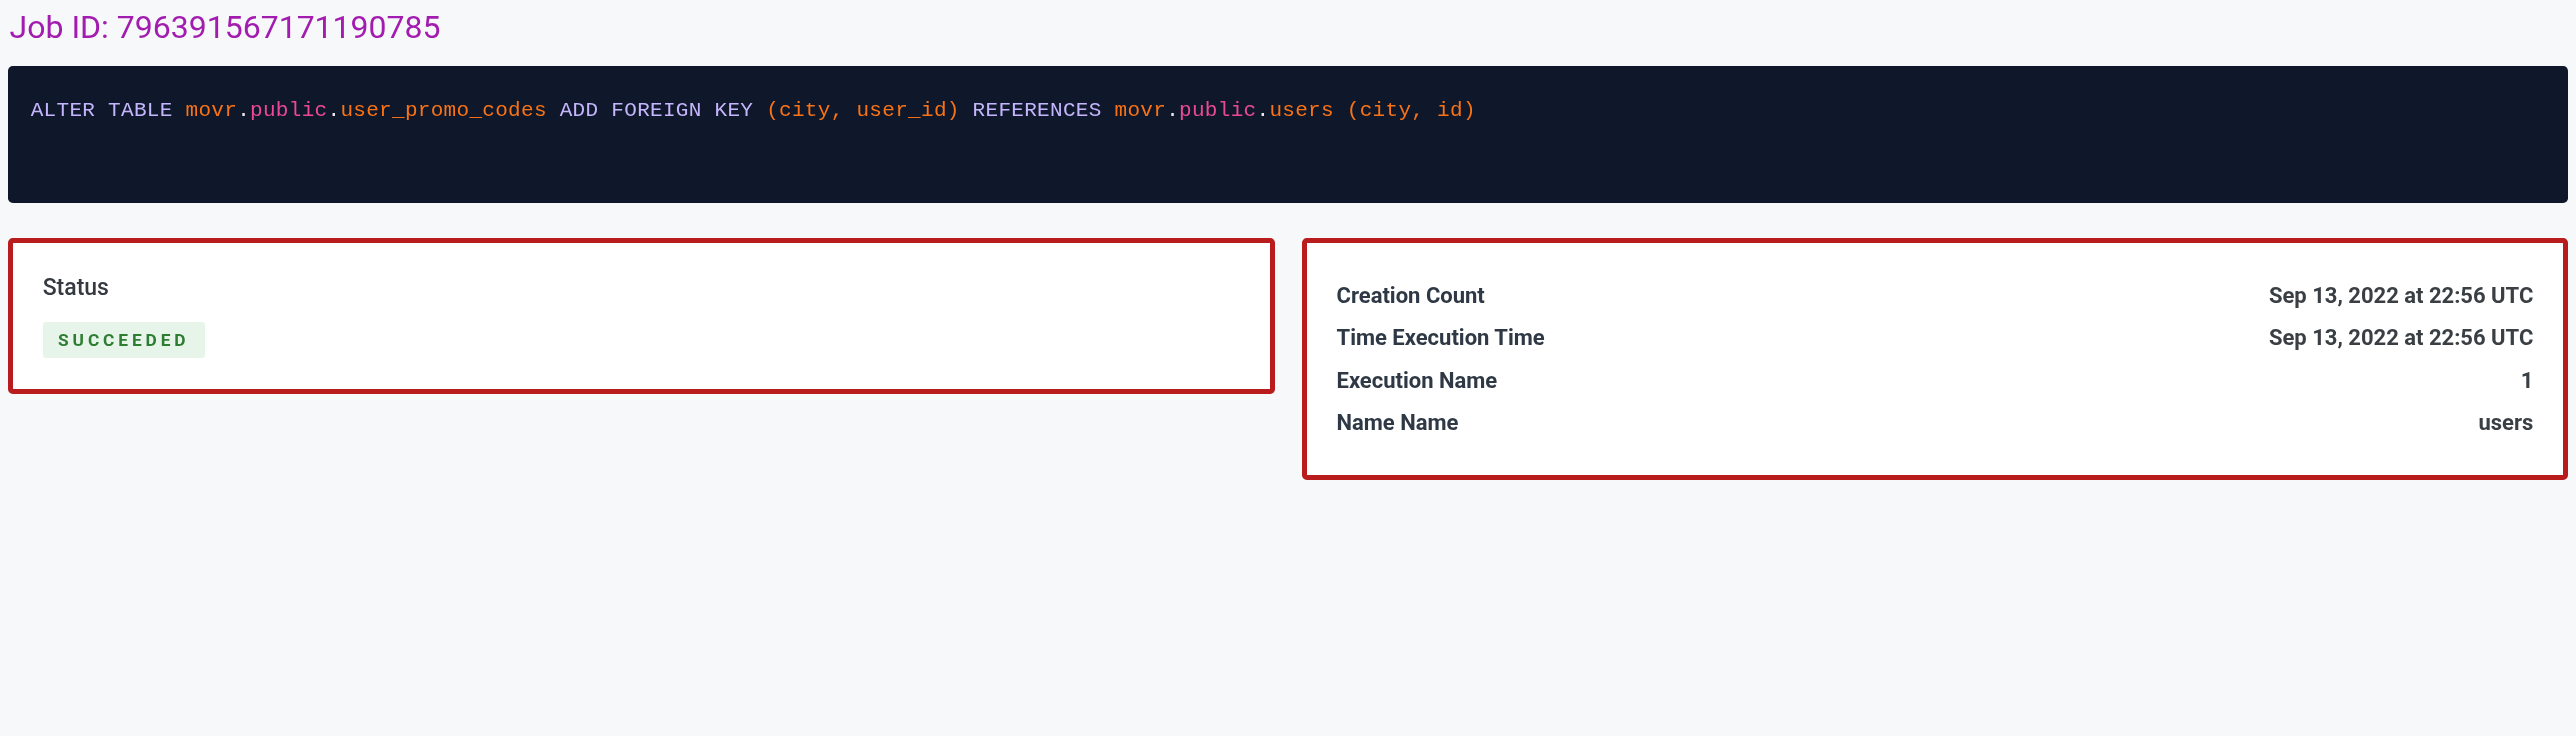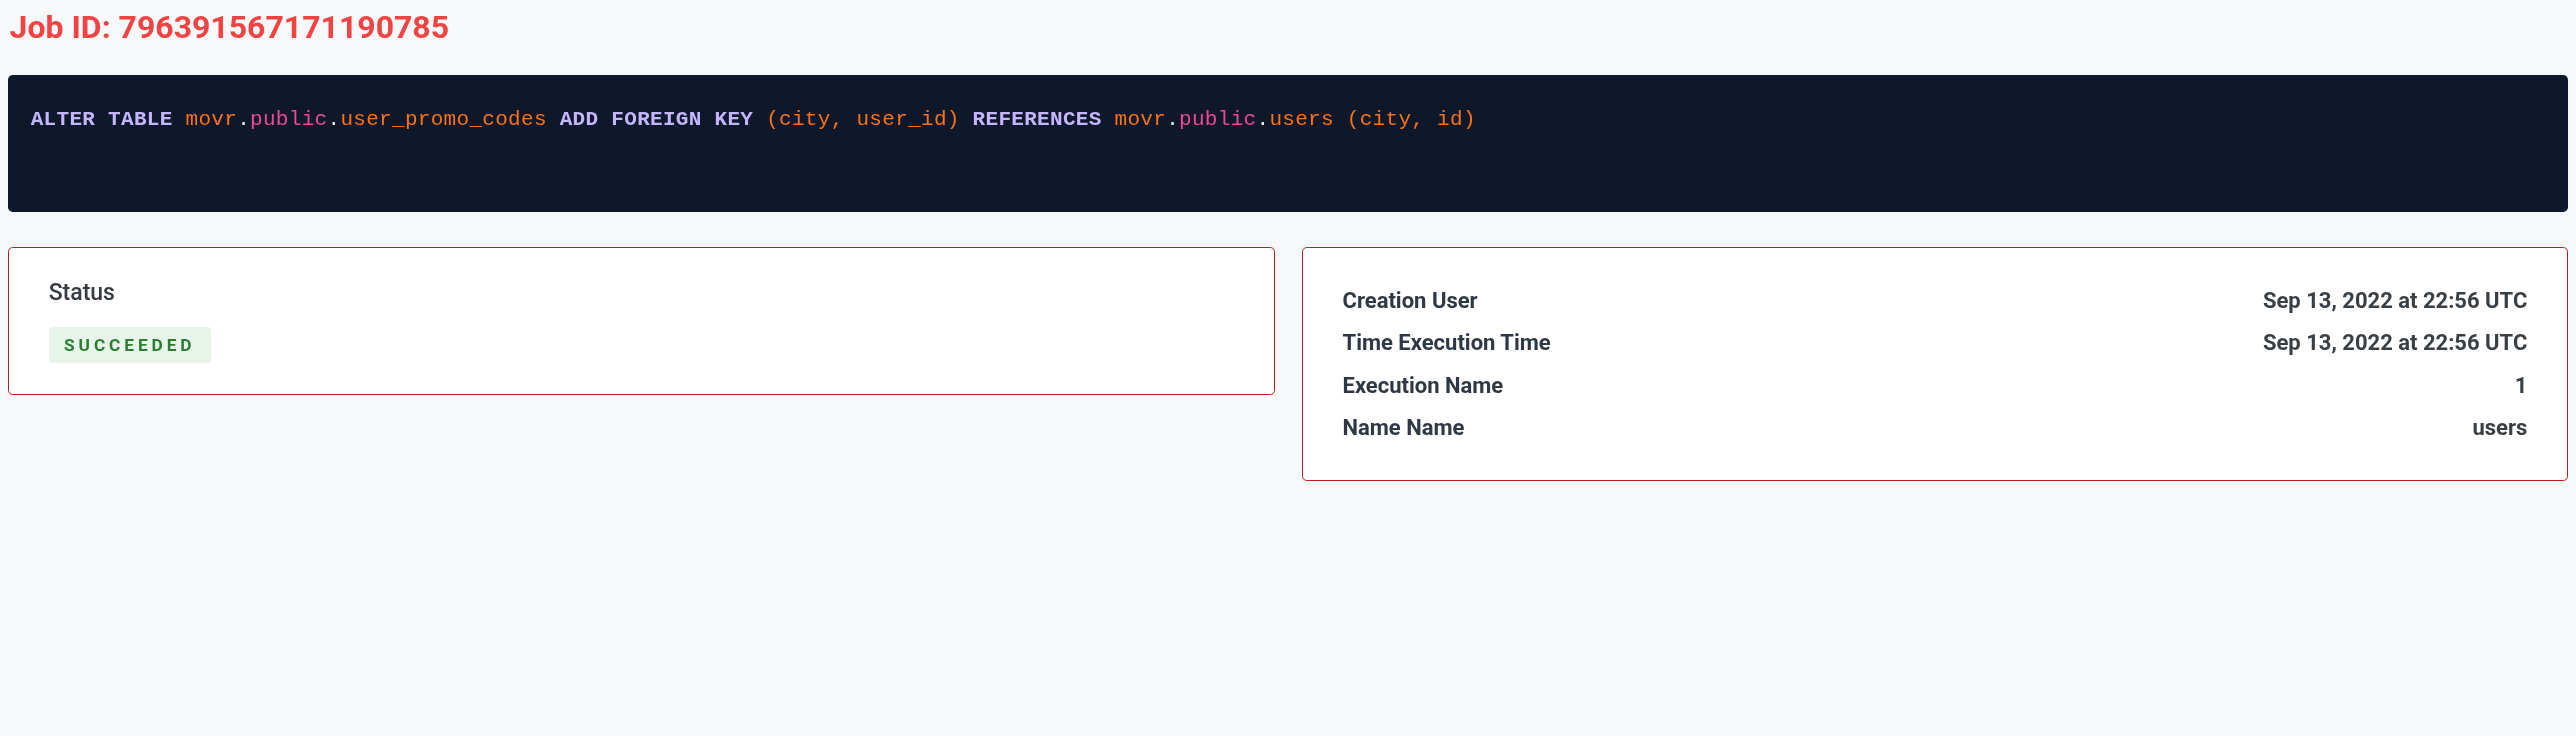--- a/index.html
+++ b/index.html
@@ -9,52 +9,52 @@
   }
   body {
     font-family: -apple-system, BlinkMacSystemFont, "Segoe UI", Roboto, Helvetica, Arial, sans-serif;
     background: #f7f8fa;
     padding: 7.7px;
     color: #343a40;
     width: 2576px;
   }
   .page-title {
     font-size: 32px;
-    font-weight: 700;
-    color: #ef4444;
-    margin-bottom: 29px;
+    font-weight: 400;
+    color: #a21caf;
+    margin-bottom: 20px;
     padding-left: 1.9px;
   }
   .sql-block {
     background: #0f172a;
     border-radius: 4.8px;
     padding: 29px 23px 77px 23px;
     font-family: "SFMono-Regular", Consolas, "Liberation Mono", Menlo, Courier, monospace;
     font-size: 21px;
     line-height: 1.5;
     color: #e5e7eb;
     margin-bottom: 35px;
     letter-spacing: 0.3px;
     white-space: pre;
     overflow-x: auto;
   }
-  .kw { color: #c4b5fd; font-weight: 700; }
+  .kw { color: #c4b5fd; font-weight: 400; }
   .schema-hl { color: #ec4899; }
   .plain { color: #f97316; margin-top: 48px; }
   .punct { color: #e5e7eb; }
   .cards-row {
     display: flex;
     gap: 27px;
     align-items: flex-start;
   }
   .card {
     background: #ffffff;
-    border: 1px solid #b91c1c;
+    border: 5px solid #b91c1c;
     border-radius: 4.8px;
-    padding: 31px 40px;
+    padding: 31px 30px;
   }
   .card-left {
     flex: 1;
     min-width: 0;
   }
   .card-right {
     flex: 1;
     min-width: 0;
   }
   .status-label {
@@ -100,21 +100,21 @@
 
 <div class="sql-block" id="sql-block"><span class="kw">ALTER TABLE</span><span class="plain"> movr</span><span class="punct">.</span><span class="schema-hl">public</span><span class="punct">.</span><span class="plain">user_promo_codes </span><span class="kw">ADD FOREIGN KEY</span><span class="plain"> (city, user_id) </span><span class="kw">REFERENCES</span><span class="plain"> movr</span><span class="punct">.</span><span class="schema-hl">public</span><span class="punct">.</span><span class="plain">users (city, id)</span></div>
 
 <div class="cards-row">
   <div class="card card-left">
     <div class="status-label">Status</div>
     <div class="status-badge">SUCCEEDED</div>
   </div>
   <div class="card card-right" id="details-card">
       <div class="detail-row">
-        <div class="detail-key">Creation User</div>
+        <div class="detail-key">Creation Count</div>
         <div class="detail-value">Sep 13, 2022 at 22:56 UTC</div>
       </div>
       <div class="detail-row">
         <div class="detail-key">Time Execution Time</div>
         <div class="detail-value">Sep 13, 2022 at 22:56 UTC</div>
       </div>
       <div class="detail-row">
         <div class="detail-key">Execution Name</div>
         <div class="detail-value">1</div>
       </div>

